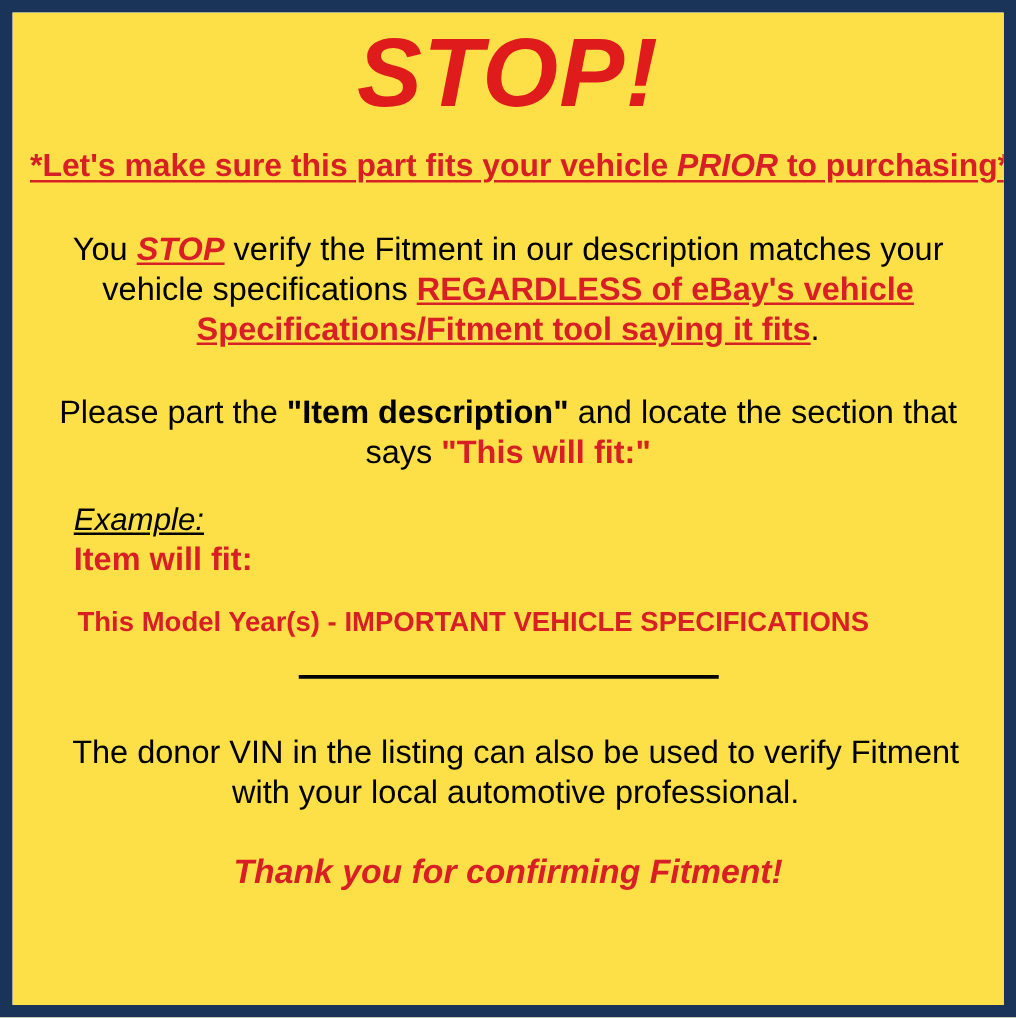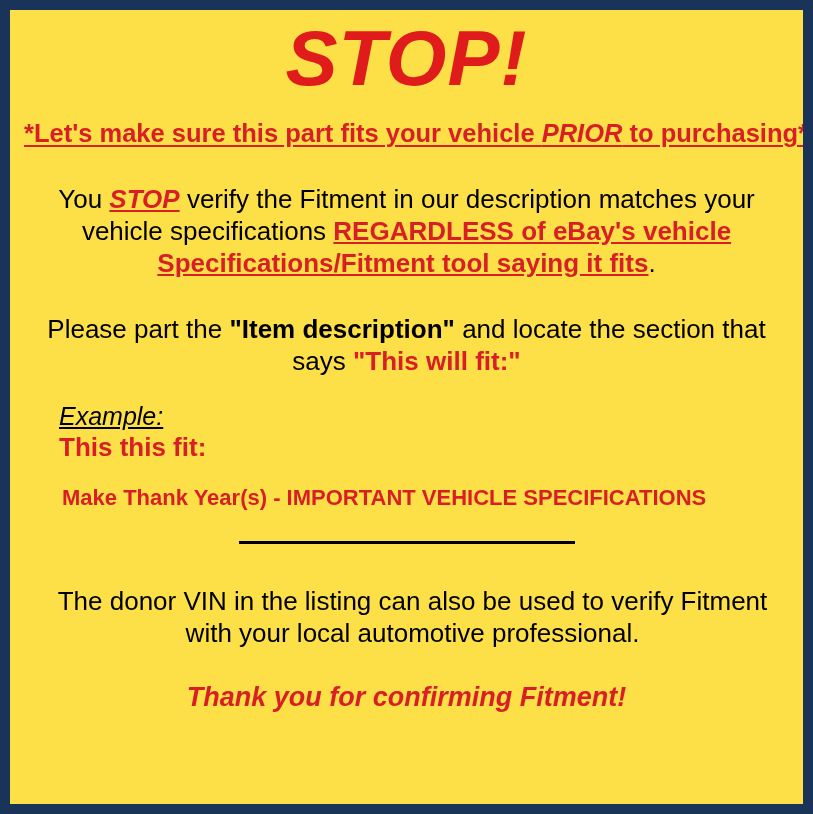--- a/index.html
+++ b/index.html
@@ -144,22 +144,22 @@
     <div id="subheadline"><span>*Let's make sure this part fits your vehicle </span><span class="it">PRIOR</span><span> to purchasing*</span></div>
 
     <p class="para" id="para-must"><span>You </span><span class="b it ul red">STOP</span><span> verify the Fitment in our description matches your vehicle specifications </span><span class="b ul red">REGARDLESS of eBay's vehicle Specifications/Fitment tool saying it fits</span><span>.</span></p>
 
     <p class="para" id="para-view"><span>Please part the </span><span class="b">"Item description"</span><span> and locate the section that says </span><span class="b red">"This will fit:"</span></p>
 
     <div id="example-block">
       <div>
         <span id="example-label">Example:</span>
       </div>
-      <div id="example-fit-line">This this fit:</div>
-      <div id="example-spec-line">Make Thank Year(s) - IMPORTANT VEHICLE SPECIFICATIONS</div>
+      <div id="example-fit-line">Item will fit:</div>
+      <div id="example-spec-line">This Model Year(s) - IMPORTANT VEHICLE SPECIFICATIONS</div>
     </div>
 
     <div id="divider-row">
       <span id="divider-line"></span>
     </div>
 
 
     <p class="para" id="para-vin">The donor VIN in the listing can also be used to verify Fitment with your local automotive professional.</p>
 
     <div id="thankyou-line">Thank you for confirming Fitment!</div>

